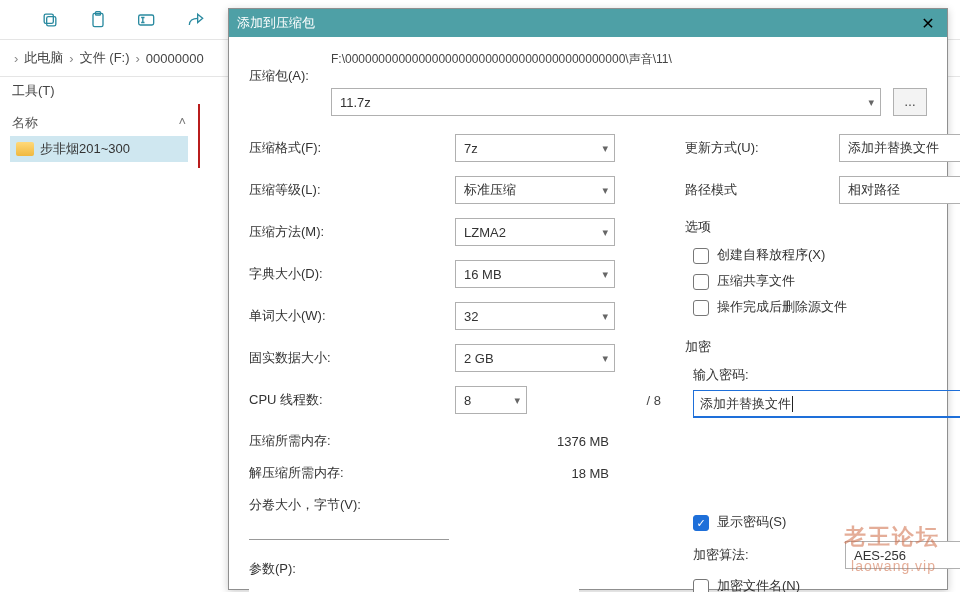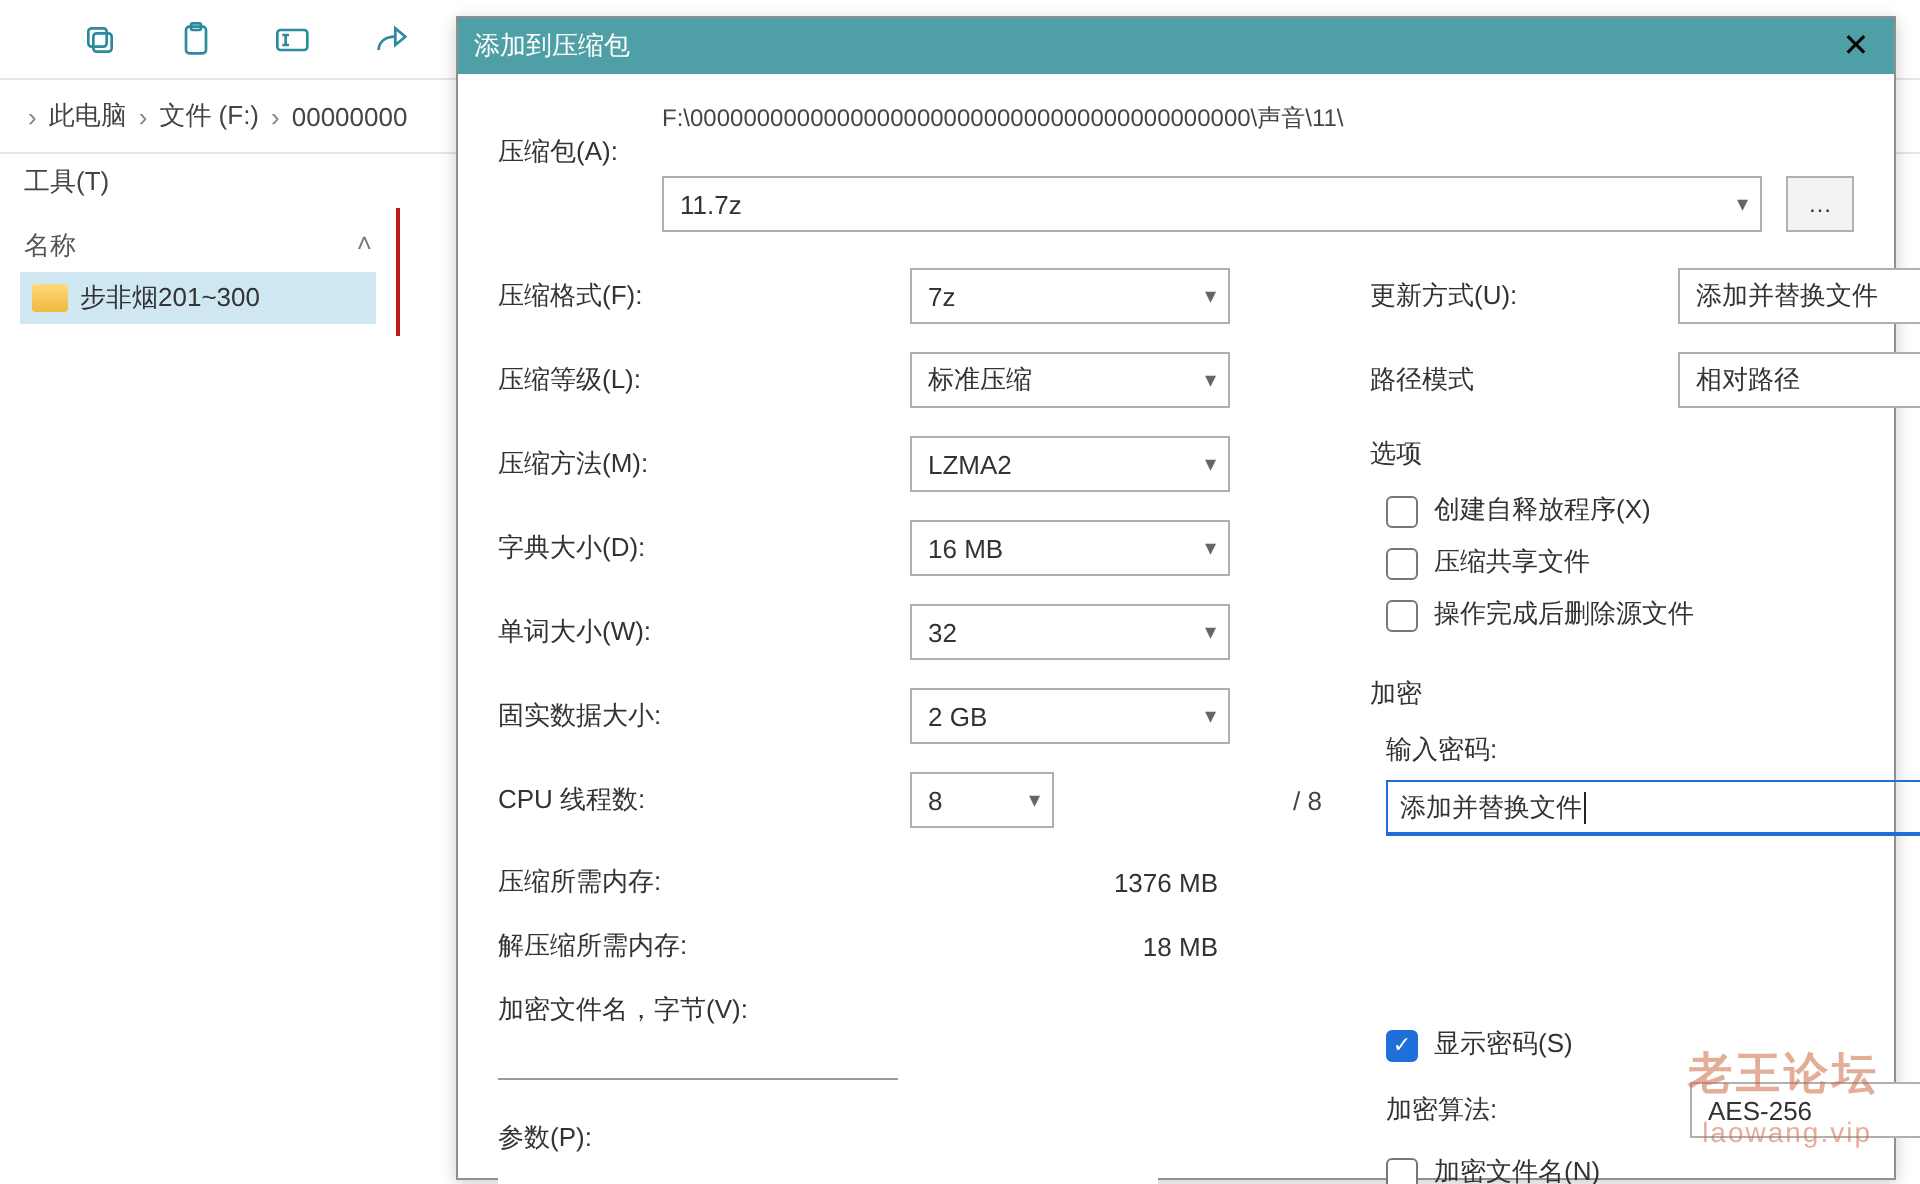--- a/index.html
+++ b/index.html
@@ -193,21 +193,21 @@
         </div>
         <div class="frow" style="margin-top:18px">
           <div class="flbl">压缩所需内存:</div>
           <div class="ftxt">1376 MB</div>
         </div>
         <div class="frow">
           <div class="flbl">解压缩所需内存:</div>
           <div class="ftxt">18 MB</div>
         </div>
         <div style="margin-top:6px">
-          <div class="flbl" style="margin-bottom:6px">加密文件名，字节(V):</div>
+          <div class="flbl" style="margin-bottom:6px">分卷大小，字节(V):</div>
           <input class="underline-input" style="">
         </div>
         <div style="margin-top:20px">
           <div class="flbl" style="margin-bottom:6px">参数(P):</div>
           <input class="underline-input" style="width: 330px;">
         </div>
       </div>
 
       <div class="right">
         <div class="frow">

